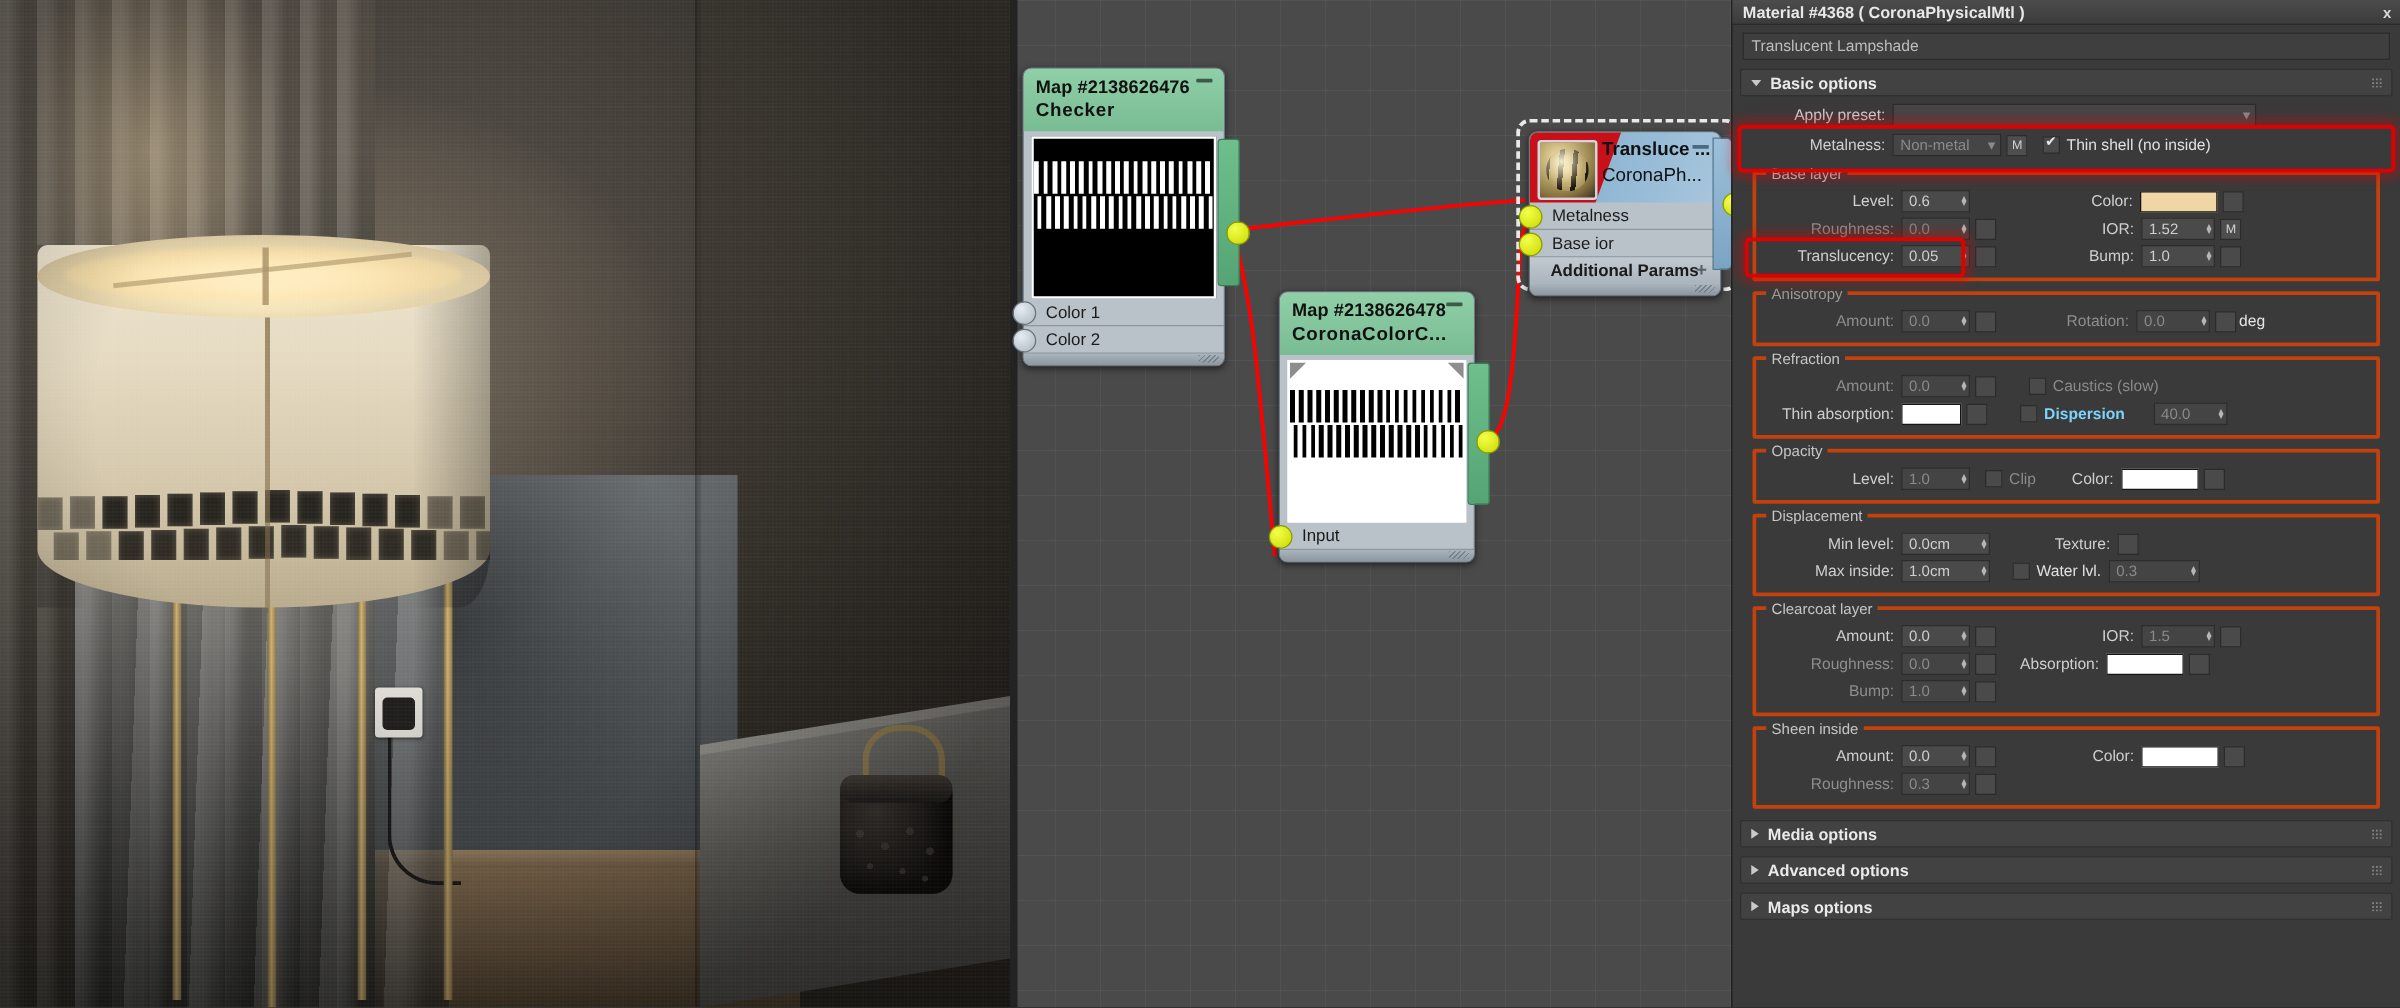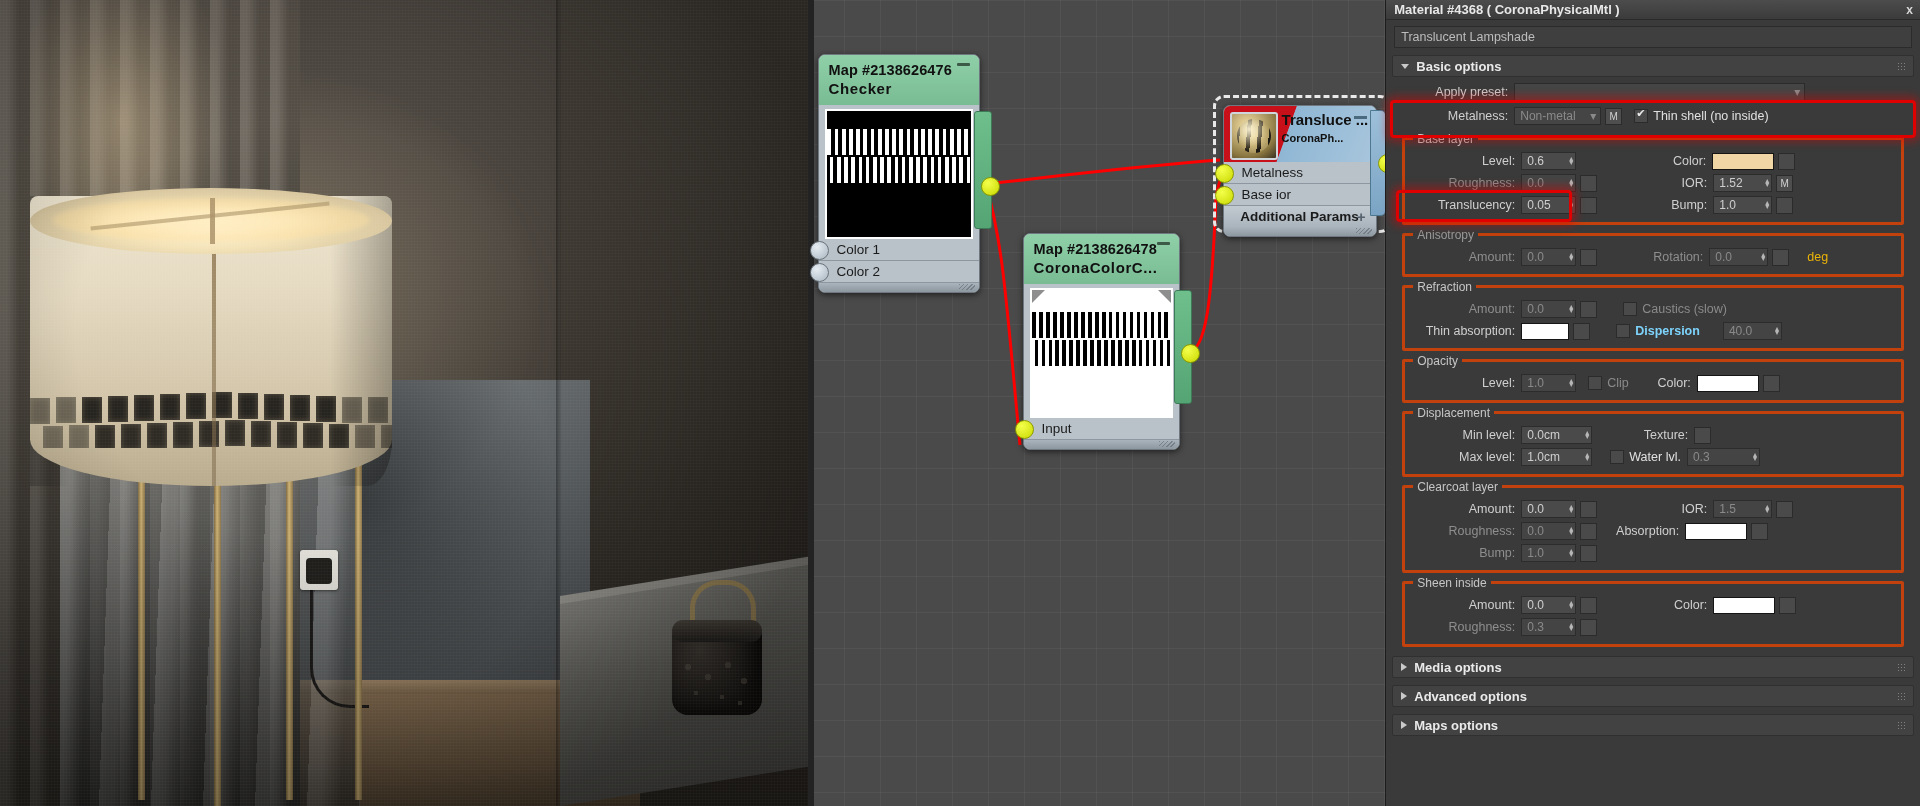--- a/index.html
+++ b/index.html
@@ -131,21 +131,21 @@
   .mat-hdr{height:56px;border-radius:6px 6px 0 0;position:relative;overflow:hidden;
     background:linear-gradient(110deg,#c8101a 0%,#c8101a 42%,#8fb7d4 42.5%,#a9c6dd 100%);}
   .mat-prev{position:absolute;left:6px;top:6px;width:44px;height:44px;border:2px solid #cfd6dc;
     background:radial-gradient(circle at 34% 28%,#f6e2a8,#8a7640 70%,#3a3222 100%);border-radius:3px;}
   .mat-prev:after{content:"";position:absolute;inset:5px;border-radius:50%;
     background:
       radial-gradient(circle at 36% 30%,rgba(255,246,214,.95),rgba(220,195,120,.2) 55%,transparent 70%),
       repeating-linear-gradient(95deg,#1b1814 0 4px,transparent 4px 11px),
       radial-gradient(circle at 50% 50%,#e8d49a,#8d7a44);}
   .mat-t1{position:absolute;left:58px;top:5px;font-size:15px;font-weight:bold;color:#111;}
-  .mat-t2{position:absolute;left:58px;top:26px;font-size:11px;font-weight:bold;color:#111;}
+  .mat-t2{position:absolute;left:58px;top:26px;font-size:15px;font-weight:normal;color:#111;}
   .mat-min{position:absolute;right:9px;top:10px;width:13px;height:3px;background:#4a6a80;}
   .addl{height:21px;display:flex;align-items:center;justify-content:center;position:relative;
     background:linear-gradient(180deg,#c2cad1,#aab4bc);}
   .addl span{font-size:13.5px;font-weight:bold;color:#1b1b1b;}
   .addl .plus{position:absolute;right:10px;color:#55616c;font-size:15px;font-weight:bold;}
   .mat-blue-r{position:absolute;right:-10px;top:2px;width:14px;border-radius:0 5px 5px 0;
     background:linear-gradient(180deg,#9dc0da,#7ba4c4);border:1px solid #4e7790;}
 
   
   .panel{position:relative;width:534px;height:806px;background:#3a3a3a;border-left:1px solid #1d1d1d;
@@ -523,21 +523,21 @@
             <span>0.0</span>
             <span class="arr">▴<br>▾</span>
           </div>
           <div class="mslot"></div>
           <div class="lbl dim" style="width:106px;">Rotation:</div>
           <div class="spin dim" style="width:50px;">
             <span>0.0</span>
             <span class="arr">▴<br>▾</span>
           </div>
           <div class="mslot"></div>
-          <div style="margin-left:18px;color:#eab308;">deg</div>
+          <div style="margin-left:2px;color:#e5e5e5;">deg</div>
         </div>
       </div>
 
       <div class="group">
         <div class="gtitle">Refraction</div>
         <div class="row">
           <div class="lbl dim" style="width:104px;">Amount:</div>
           <div class="spin dim" style="width:46px;">
             <span>0.0</span>
             <span class="arr">▴<br>▾</span>
@@ -586,21 +586,21 @@
         <div class="row">
           <div class="lbl" style="width:104px;">Min level:</div>
           <div class="spin" style="width:62px;">
             <span>0.0cm</span>
             <span class="arr">▴<br>▾</span>
           </div>
           <div class="lbl" style="width:96px;">Texture:</div>
           <div class="mslot" style="margin-left:0;"></div>
         </div>
         <div class="row">
-          <div class="lbl" style="width:104px;">Max level:</div>
+          <div class="lbl" style="width:104px;">Max inside:</div>
           <div class="spin" style="width:62px;">
             <span>1.0cm</span>
             <span class="arr">▴<br>▾</span>
           </div>
           <div class="chk" style="margin-left:18px;"></div>
           <span style="color:#e0e0e0;margin-right:6px;">Water lvl.</span>
           <div class="spin dim" style="width:64px;">
             <span>0.3</span>
             <span class="arr">▴<br>▾</span>
           </div>

